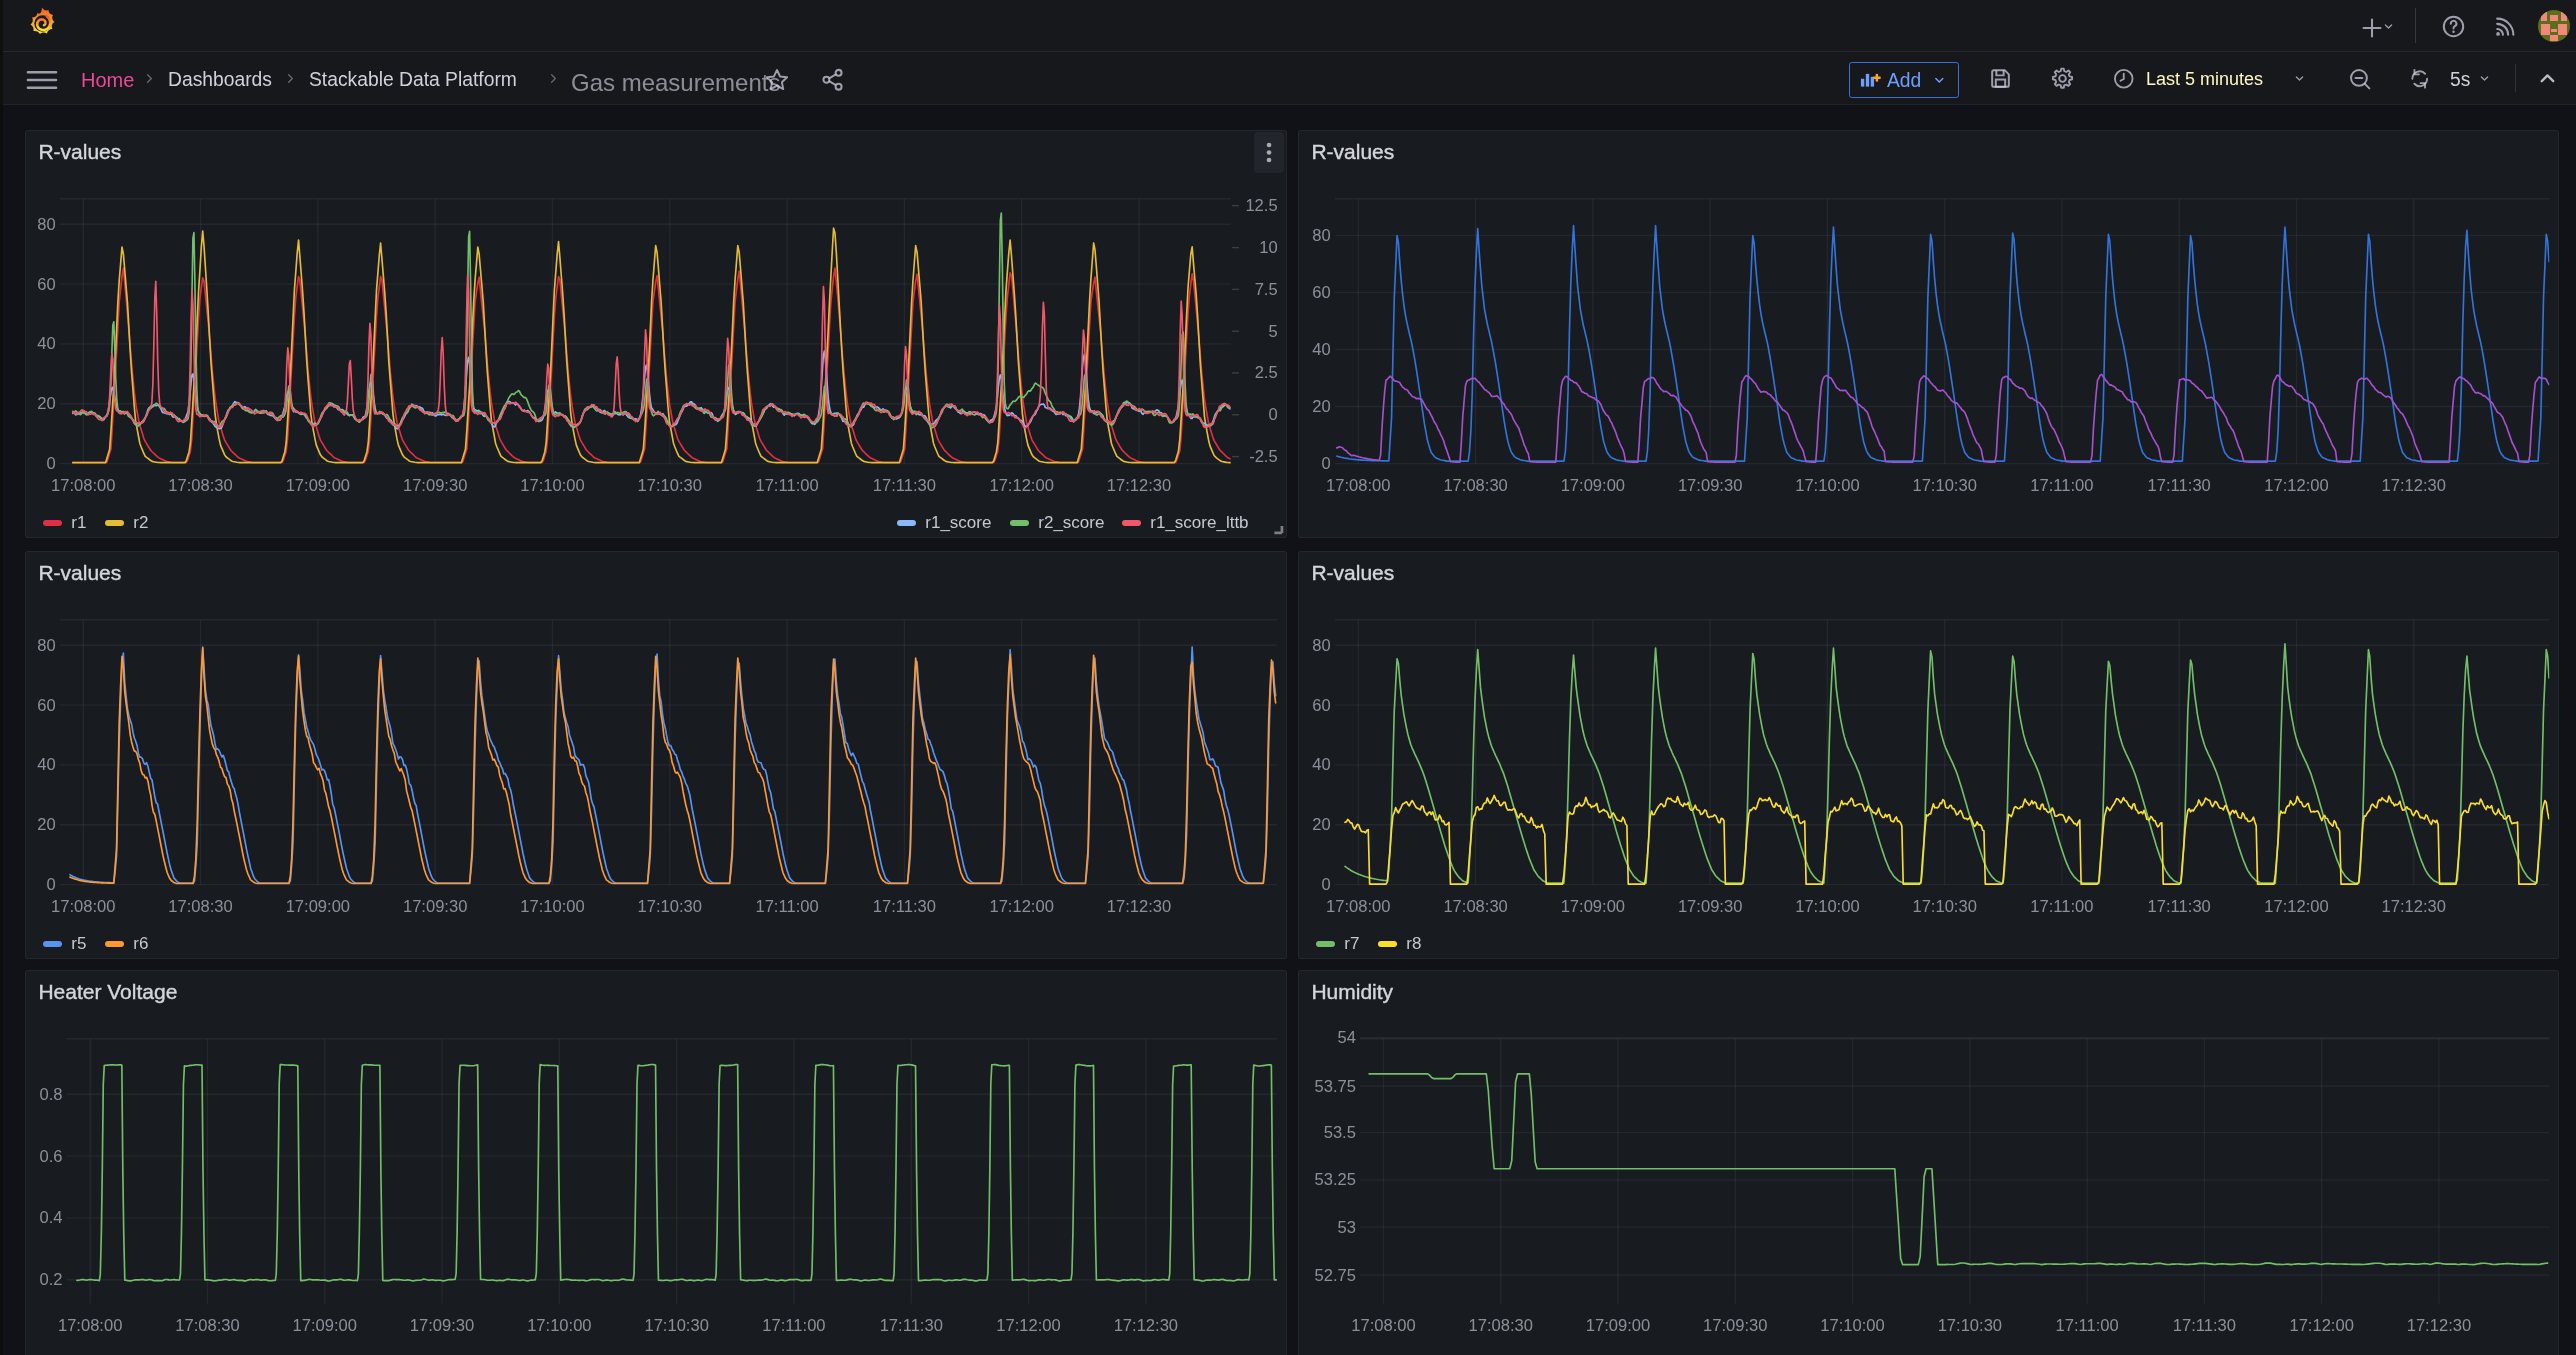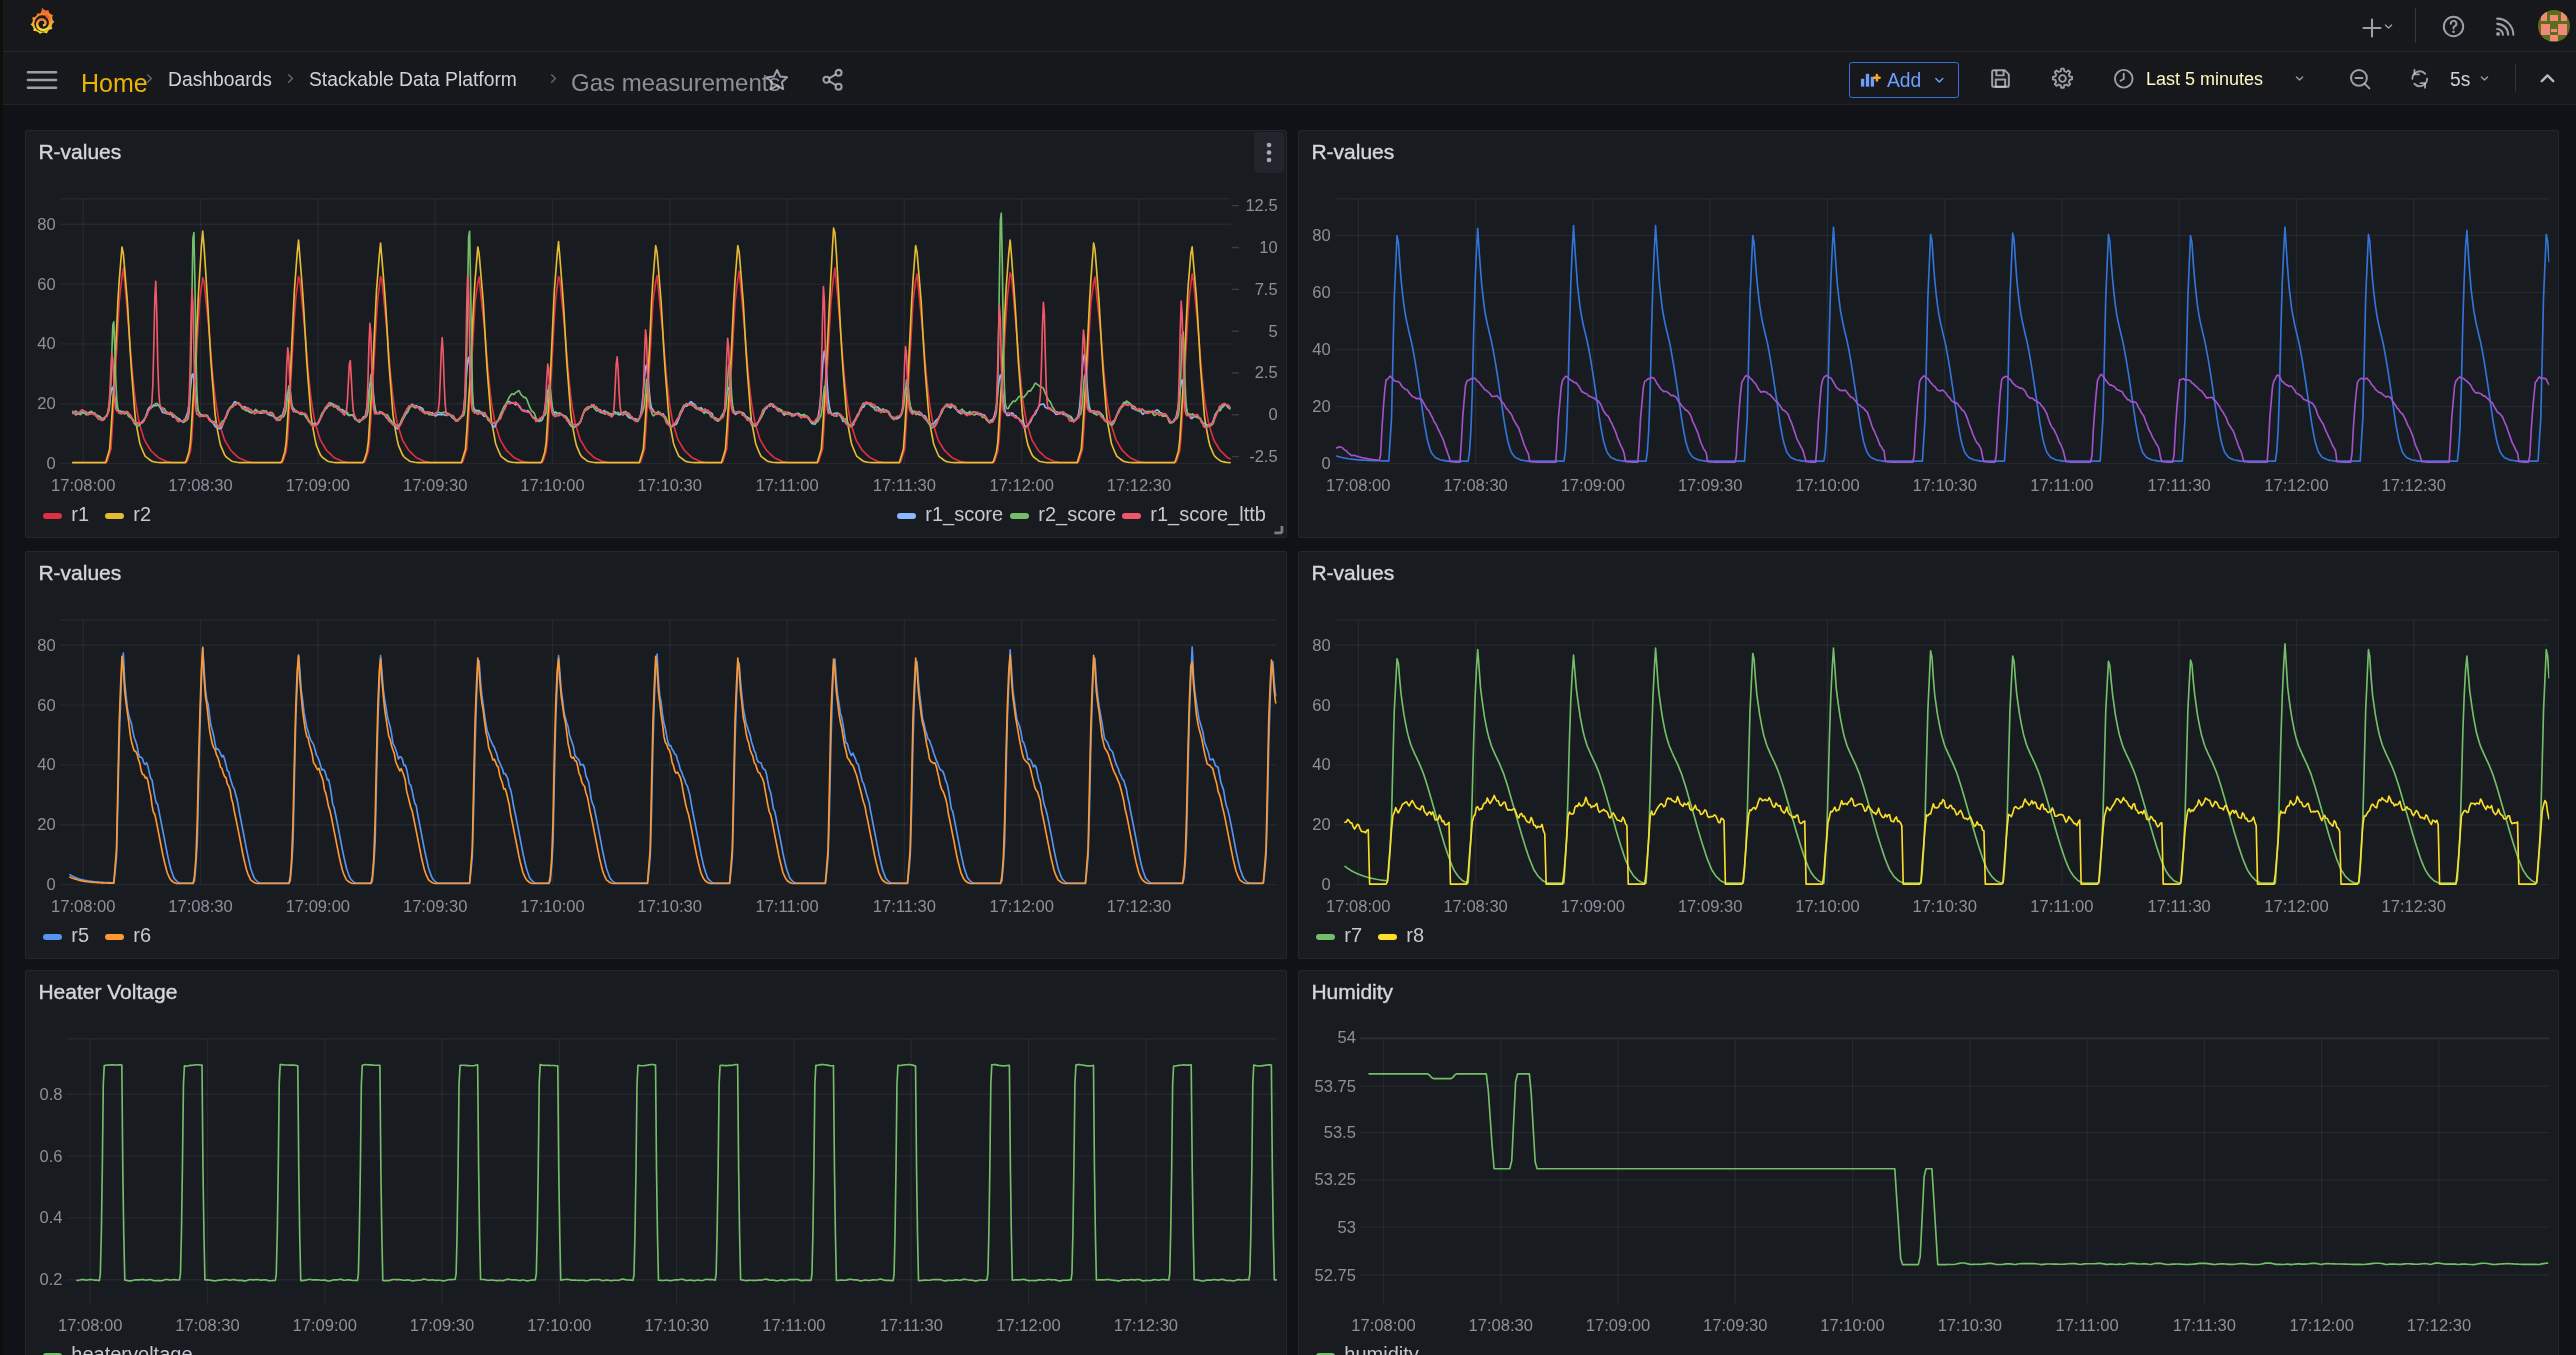--- a/index.html
+++ b/index.html
@@ -4,21 +4,21 @@
 html,body { width:2576px; height:1356px; background:#111217; overflow:hidden;
   font-family:"Liberation Sans", sans-serif; color:#ccccdc; }
 .nav1 { position:absolute; left:0; top:0; width:2576px; height:52px; background:#17181c;
   border-bottom:0.7px solid rgba(204,204,220,0.09); }
 .nav2 { position:absolute; left:0; top:52px; width:2576px; height:53px; background:#17181c;
   border-bottom:0.7px solid rgba(204,204,220,0.07); }
 .panel { position:absolute; background:#181b1f; border:0.7px solid rgba(204,204,220,0.07); border-radius:2.8px; }
 .ptitle { position:absolute; left:12.4px; top:9px; font-size:21px; font-weight:400; letter-spacing:0px; color:#d5d6dd; -webkit-text-stroke:0.4px #d5d6dd; }
 .chart { position:absolute; left:0; top:0; }
 .legend { position:absolute; left:0; top:373px; width:100%; height:23.5px; line-height:21px; }
-.litem { position:absolute; top:0; font-size:20px; color:#c7c8d2; white-space:nowrap; }
+.litem { position:absolute; top:8px; font-size:17px; color:#c7c8d2; white-space:nowrap; }
 .sw { display:inline-block; width:19.3px; height:6.2px; border-radius:3.4px; margin-right:9px; vertical-align:2.1px; }
 .kebab { position:absolute; right:2.1px; top:1.4px; width:30px; height:41px; background:#22252b; border-radius:4.1px; }
 .rsz { position:absolute; right:2.1px; bottom:2.1px; opacity:0.85; }
 .icon { position:absolute; display:flex; align-items:center; justify-content:center; }
 .txt { position:absolute; white-space:nowrap; }
 .edge { position:absolute; left:0; top:0; width:2.8px; height:1356px; background:#0d0e0a; opacity:0.9; }
 </style></head>
 <body>
 <div class="nav1">
   <div class="icon" style="left:26px;top:6.2px">
@@ -84,21 +84,21 @@
         </g>
       </svg>
     </div>
 </div>
 <div class="nav2">
   <div class="icon" style="left:26px;top:11.7px">
       <svg width="32" height="32" viewBox="0 0 24 24" fill="none">
         <path d="M1.5 6.2h21M1.5 12h21M1.5 17.8h21" stroke="rgba(204,204,220,0.75)" stroke-width="2" stroke-linecap="round"></path>
       </svg>
     </div>
-  <div class="txt" style="left:81px;top:16.6px;font-size:25px;color:#eab308">Home</div>
+  <div class="txt" style="left:81px;top:16.6px;font-size:20px;color:#ec4899">Home</div>
   <div class="icon" style="left:142px;top:19.3px">
       <svg width="15" height="15" viewBox="0 0 24 24" fill="none">
         <path d="M9 6l6 6-6 6" stroke="rgba(204,204,220,0.45)" stroke-width="2" fill="none" stroke-linecap="round" stroke-linejoin="round"></path>
       </svg>
     </div>
   <div class="txt" style="left:168px;top:16.6px;font-size:19.3px;color:#d0d1da">Dashboards</div>
   <div class="icon" style="left:283px;top:19.3px">
       <svg width="15" height="15" viewBox="0 0 24 24" fill="none">
         <path d="M9 6l6 6-6 6" stroke="rgba(204,204,220,0.45)" stroke-width="2" fill="none" stroke-linecap="round" stroke-linejoin="round"></path>
       </svg>

